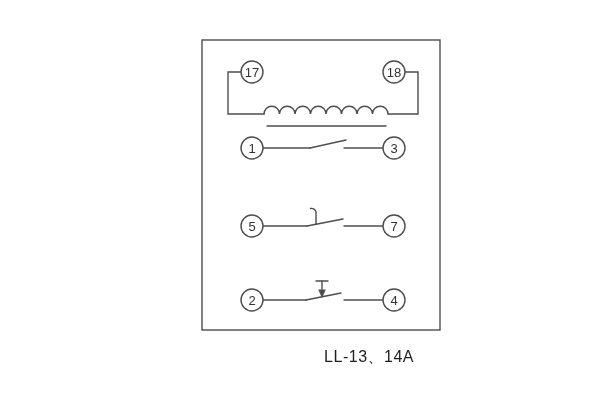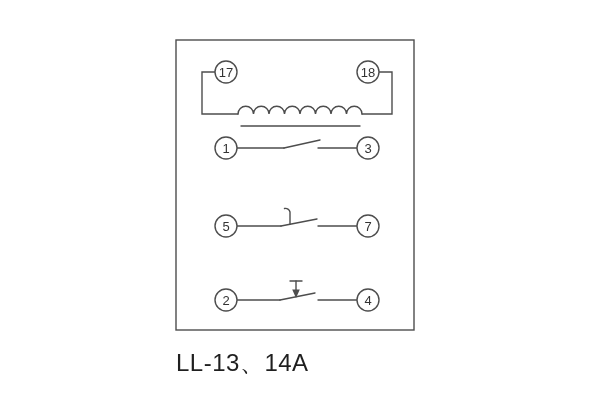--- a/index.html
+++ b/index.html
@@ -6,27 +6,28 @@
   body {
     width: 600px; height: 400px;
     background: #ffffff;
     font-family: "Liberation Sans", "DejaVu Sans", sans-serif;
   }
   .stage {
     position: relative;
     width: 500px; height: 400px;
     background: #ffffff;
     overflow: hidden;
+    padding-left: 26px;
   }
   svg { display: block; }
   .caption {
     position: absolute;
     left: 176px; top: 347px; width: 238px;
-    text-align: left;
-    font-size: 24px;
+    text-align: right;
+    font-size: 16px;
     color: #1f1f1f;
     letter-spacing: 0.5px;
   }
   text {
     font-family: "Liberation Sans", "DejaVu Sans", sans-serif;
   }
 </style>
 </head>
 <body>
 

